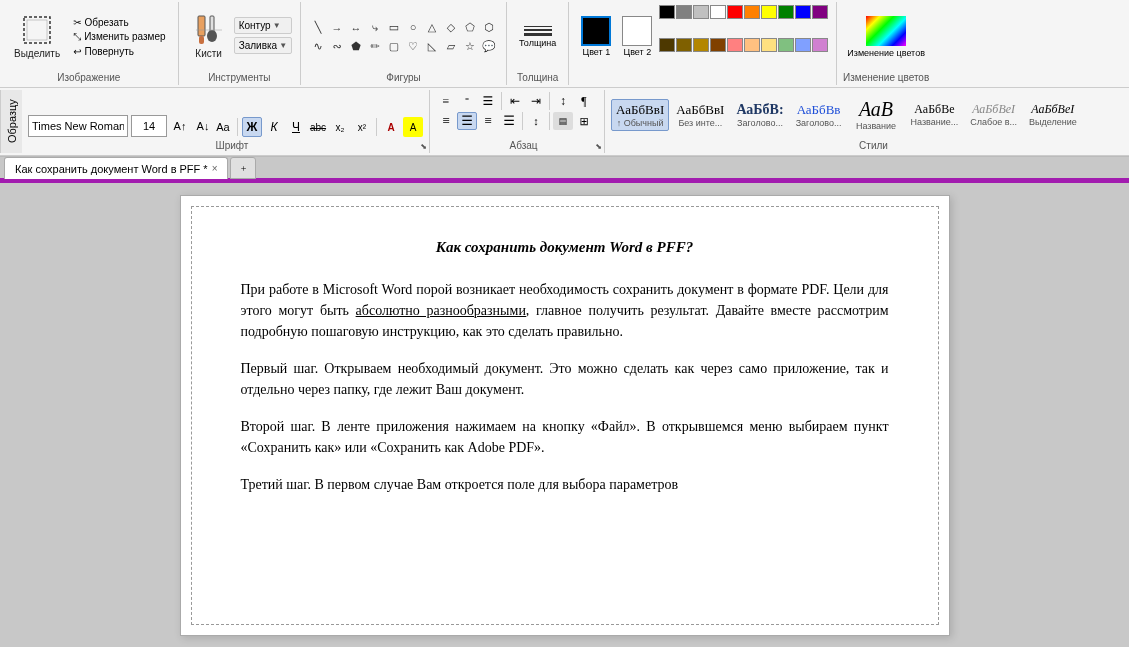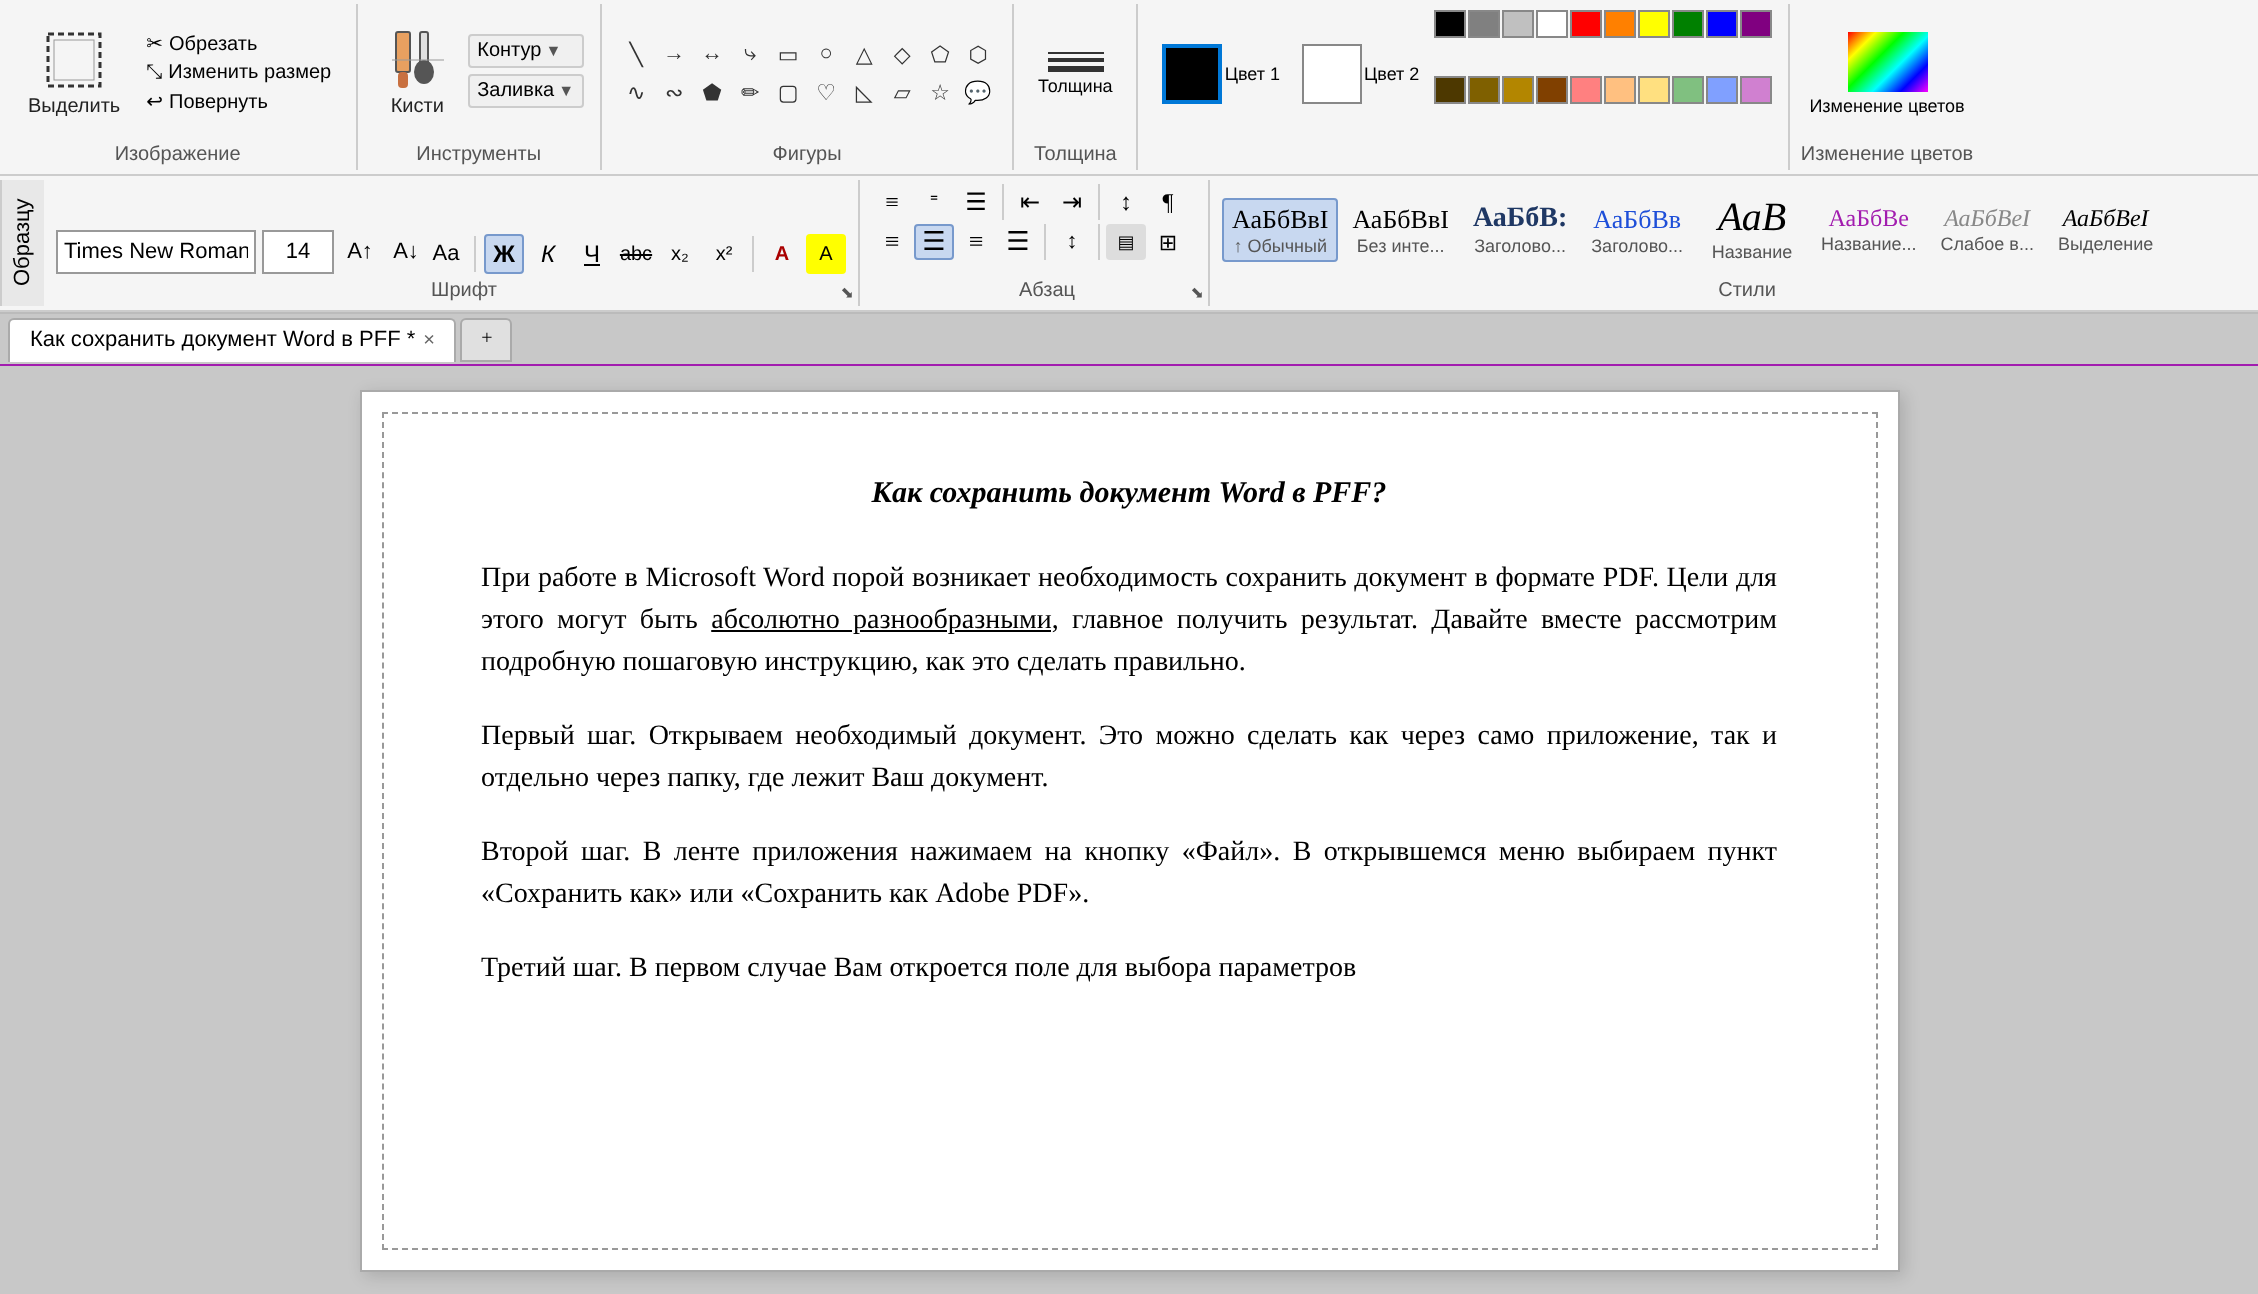--- a/index.html
+++ b/index.html
@@ -98,21 +98,21 @@
     }
     .color-swatch {
       width: 16px;
       height: 14px;
       cursor: pointer;
       border: 1px solid #888;
     }
 
     .color-large-btn {
       display: flex;
-      flex-direction: row;
+      flex-direction: column;
       align-items: center;
       cursor: pointer;
       padding: 2px 4px;
       font-family: Arial, sans-serif;
       font-size: 9px;
       gap: 1px;
     }
     .color-large-icon {
       width: 30px;
       height: 30px;
@@ -237,25 +237,25 @@
     }
     .style-btn-label {
       font-family: Arial, sans-serif;
       font-size: 9px;
       color: #555;
     }
 
     
     .tab-bar {
       display: flex;
-      align-items: center;
+      align-items: flex-start;
       background: #c8c8c8;
       padding: 0 4px;
       height: 26px;
-      border-bottom: 1px solid #a21caf;
+      border-bottom: 5px solid #a21caf;
     }
     .tab {
       display: flex;
       align-items: center;
       gap: 4px;
       padding: 3px 10px;
       background: white;
       border: 1px solid #aaa;
       border-bottom: none;
       font-family: Arial, sans-serif;
@@ -683,21 +683,21 @@
             <span class="style-btn-text" style="font-size:13px;color:#1d4ed8;">АаБбВв</span>
             <span class="style-btn-label">Заголово...</span>
           </div>
 
           <div class="style-btn">
             <span class="style-btn-text" style="font-size:20px;font-style:italic;">АаB</span>
             <span class="style-btn-label">Название</span>
           </div>
 
           <div class="style-btn">
-            <span class="style-btn-text" style="font-size:12px;color:#a21caf;">АаБбВе</span>
+            <span class="style-btn-text" style="font-size:12px;color:#000000;">АаБбВе</span>
             <span class="style-btn-label">Название...</span>
           </div>
 
           <div class="style-btn">
             <span class="style-btn-text" style="font-size:12px;color:#888;font-style:italic;">АаБбВеI</span>
             <span class="style-btn-label">Слабое в...</span>
           </div>
 
           <div class="style-btn">
             <span class="style-btn-text" style="font-size:12px;font-style:italic;">АаБбВеI</span>

